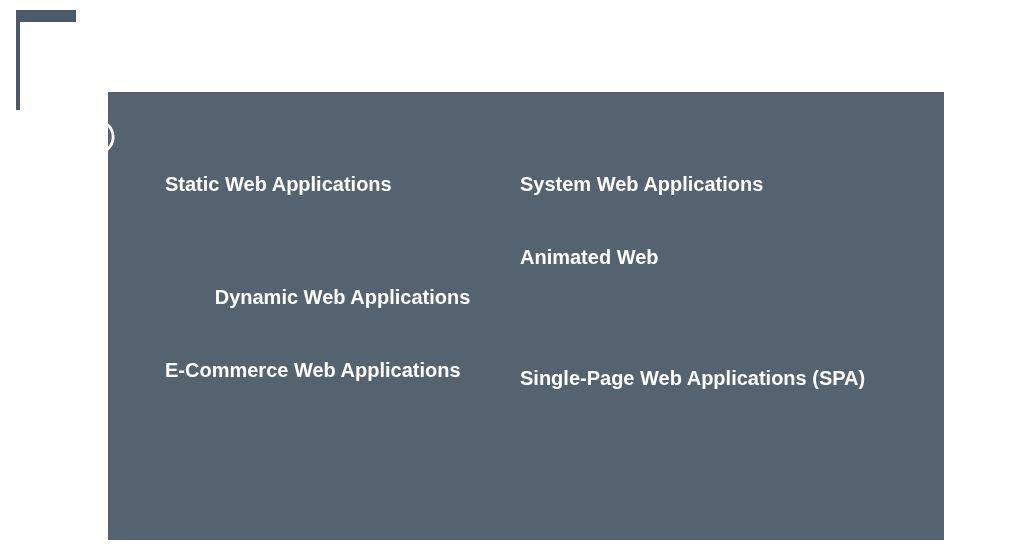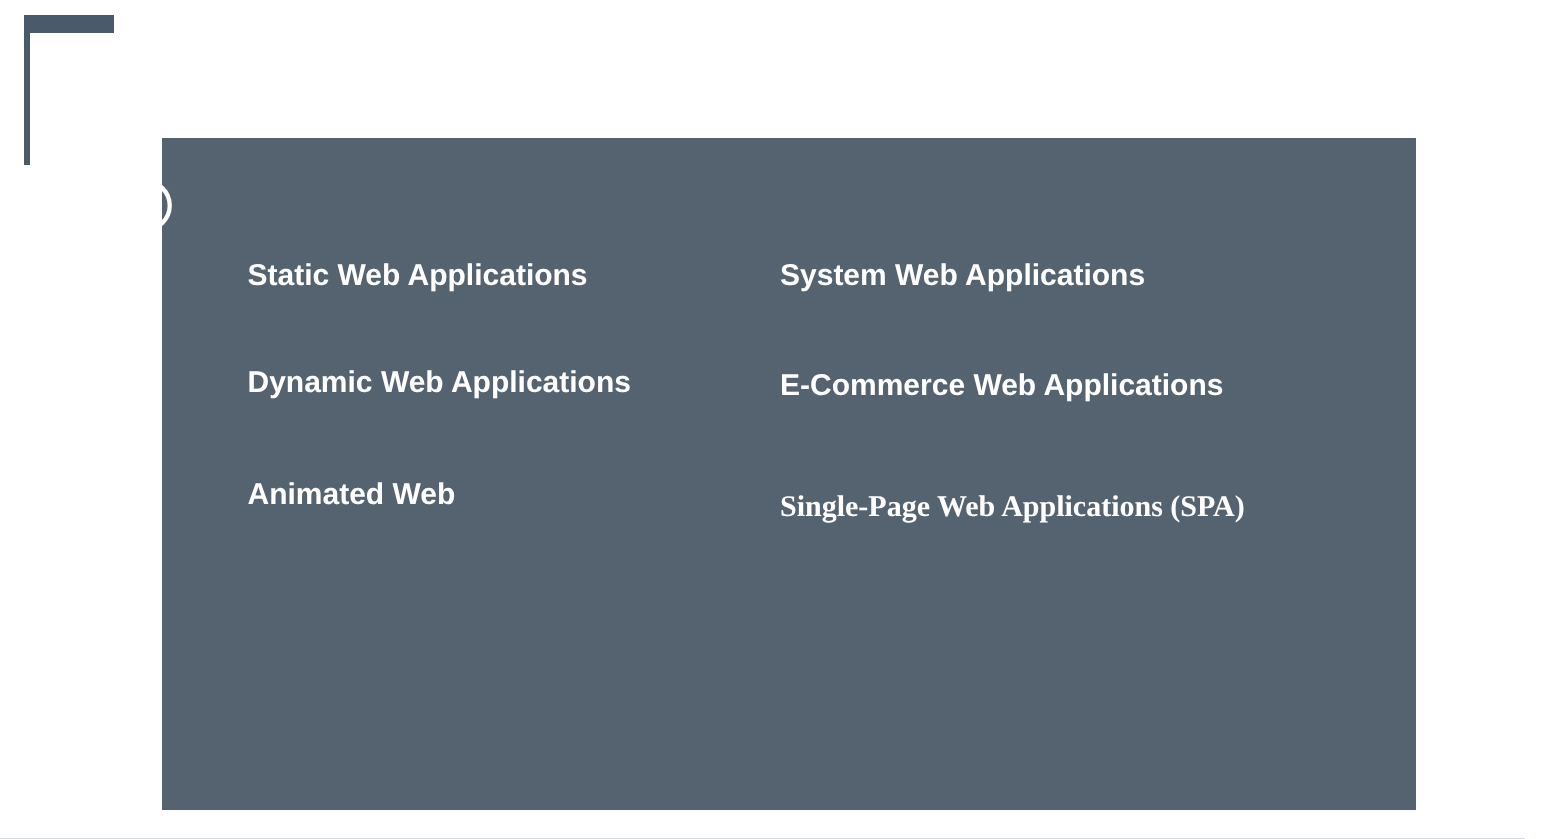--- a/index.html
+++ b/index.html
@@ -59,23 +59,23 @@
     width: 720px;
     display: grid;
     grid-template-columns: 355px 360px;
     
     color: #ffffff;
     font-weight: 700;
     font-size: 20px;
     line-height: 1.25;
   }
   .row1 { margin-top: 0; }
-  .row2 { margin-top: 46px; }
+  .row2 { margin-top: 88px; text-align: center; }
   .row3 { margin-top: 48px; }
-  .row4 { margin-top: 56px; font-family: Liberation Serif, serif; }
+  .row4 { margin-top: 56px; }
   .cell {
     white-space: pre-line;
   }
 </style>
 </head>
 <body>
 
 <div class="stage">
 
   <div class="border-top"></div>
@@ -93,19 +93,19 @@
     </svg>
   </div>
 
   <div class="grid">
 
     <div class="cell row1">Static Web Applications</div>
     <div class="cell row1">System Web Applications</div>
 
     <div class="cell row2">Dynamic Web Applications</div>
 
+    <div class="cell row3">Animated Web</div>
     <div class="cell row3">E-Commerce Web Applications</div>
-    <div class="cell row3">Animated Web</div>
 
     <div class="cell row4">Single-Page Web Applications (SPA)</div>
   </div>
 
 </div>
 
 </body></html>

